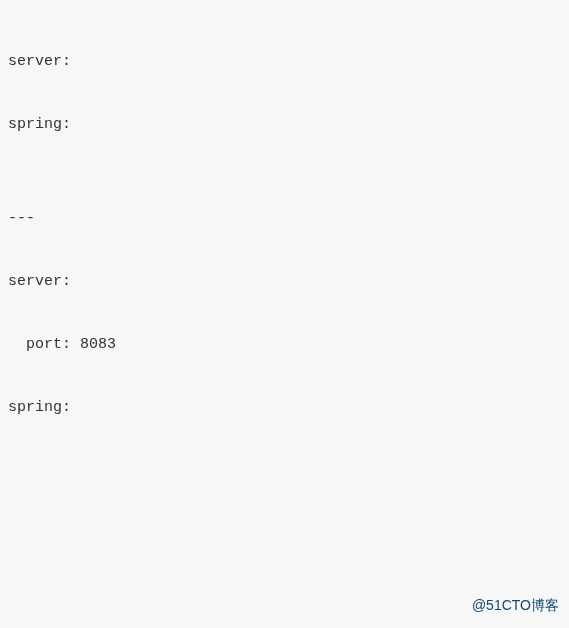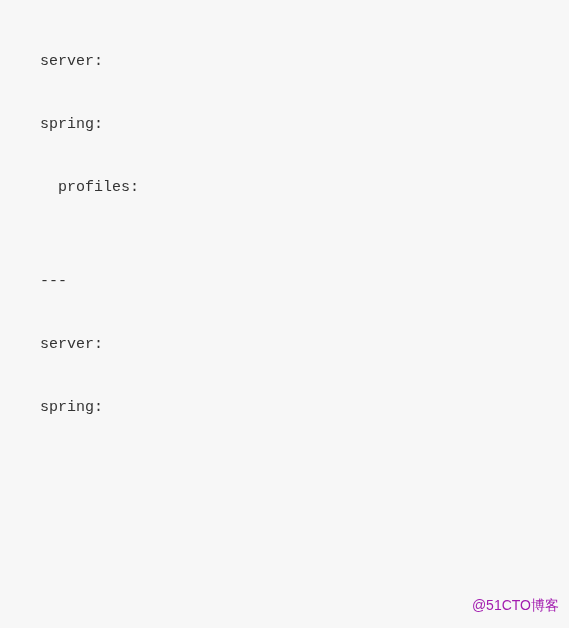--- a/index.html
+++ b/index.html
@@ -17,48 +17,47 @@
       color: #333333;
       padding: 14px 8px;
       position: relative;
       overflow: hidden;
     }
     .code-block {
       white-space: pre;
     }
     .line {
       display: block;
-      margin-left: 32px;
     }
     .indent-1 {
       padding-left: 2ch;
     }
     .indent-2 {
       padding-left: 4ch;
     }
     .watermark {
       position: absolute;
       bottom: 8px;
       right: 10px;
-      color: #a21caf;
+      color: #0c4a6e;
       font-size: 14px;
       font-family: -apple-system, 'Microsoft YaHei', sans-serif;
       text-align: center;
     }
   </style>
 </head>
 <body>
 
 <div class="code-block">
 <span class="line">server:</span>
 <span class="line">spring:</span>
-<span class="line indent-1">profiles:</span>
 <span class="line"></span>
 <span class="line">---</span>
 <span class="line">server:</span>
+<span class="line indent-1">port: 8083</span>
 <span class="line">spring:</span>
 
 <span class="line"></span>
 <span class="line"></span>
 
 <span class="line"></span>
 
 
 
 

